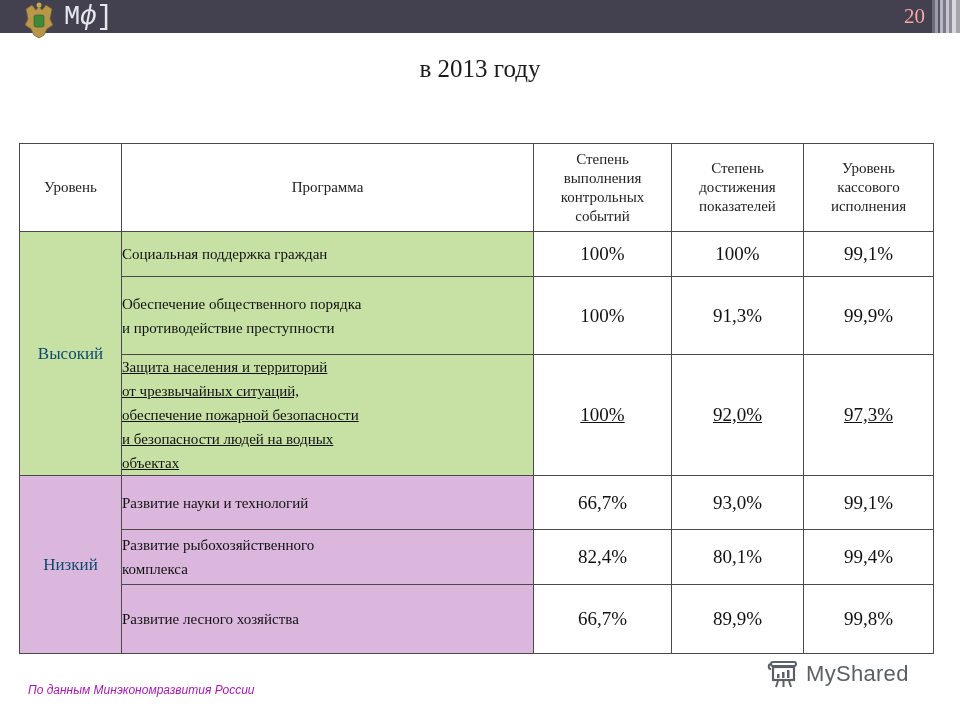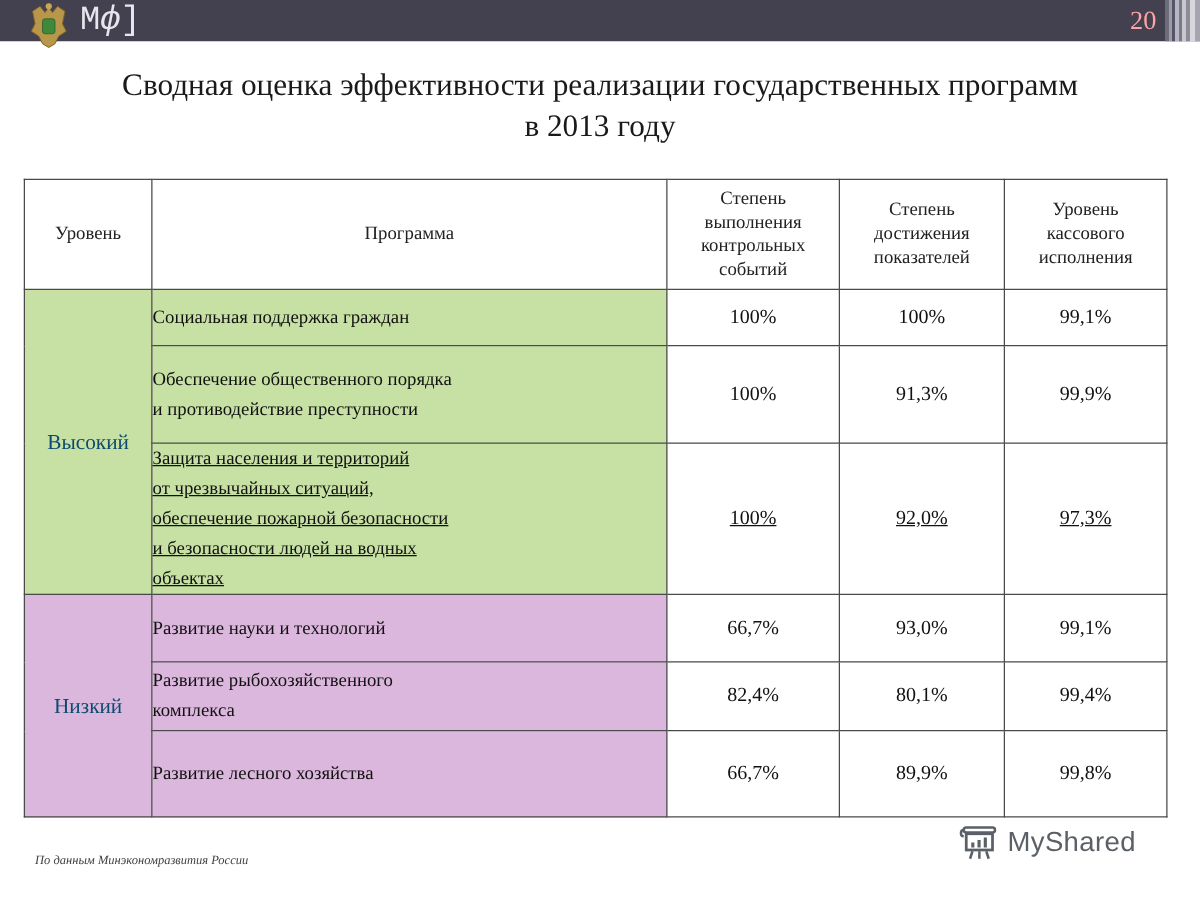--- a/index.html
+++ b/index.html
@@ -56,36 +56,36 @@
   .c-k2 { width: 132px; }
   .c-k3 { width: 130px; }
   td.level {
     text-align: center; vertical-align: middle; font-size: 17px; color: #0c4a6e;
   }
   td.prog {
     text-align: left; vertical-align: middle;
     padding-left: 9px; font-size: 15px; line-height: 24px; color: #111;
   }
   td.val {
-    text-align: center; vertical-align: middle; font-size: 16px; background: #fff; color: #111;
+    text-align: center; vertical-align: middle; font-size: 19px; background: #fff; color: #111;
   }
   .green { background: #c7e1a4; }
   .purple { background: #dbb7dd; }
   tr.h0 { height: 88px; }
   tr.r1 { height: 45px; }
   tr.r2 { height: 78px; }
   tr.r3 { height: 119px; text-decoration: underline; }
   tr.r4 { height: 54px; }
   tr.r5 { height: 55px; }
   tr.r6 { height: 69px; }
   .multiline { white-space: pre-line; }
   .source {
     position: absolute; left: 28px; top: 683px;
-    font-family: Liberation Serif, serif; font-style: italic;
-    font-size: 10px; color: #404040;
+    font-family: Liberation Sans, sans-serif; font-style: italic;
+    font-size: 12px; color: #a21caf;
   }
   .watermark {
     position: absolute; left: 766px; top: 657px; height: 34px;
     display: flex; align-items: center; gap: 6px;
   }
   .watermark-text {
     font-family: "Liberation Sans", "DejaVu Sans", sans-serif;
     font-size: 22px; color: #5b6066; letter-spacing: 0.3px;
   }
 </style>
@@ -97,21 +97,20 @@
     <path d="M4 8 L10 4 L14 9 L17 5 L20 9 L24 4 L30 8 L28 18 L31 24 L25 28 L22 34 L17 37 L12 34 L9 28 L3 24 L6 18 Z" fill="#b8974a" stroke="#7a6028" stroke-width="0.8"></path>
     <rect x="12" y="14" width="10" height="12" rx="2" fill="#3f8a3a" stroke="#2a5a25" stroke-width="0.6"></rect>
     <circle cx="17" cy="4" r="2.5" fill="#c9a94f"></circle>
   </svg>
   <div class="logo-text"><span>М</span><span class="phi">ф</span><span>]</span></div>
   <div class="page-num">20</div>
   <div class="stripes"></div>
 </div>
 
 <div class="title">
-  <div>Сводная оценка эффективности реализации государственных программ</div>
   <div>в 2013 году</div>
 </div>
 
 <table class="summary">
   <colgroup>
     <col class="c-level">
       <col class="c-prog">
       <col class="c-k1">
       <col class="c-k2">
       <col class="c-k3">

